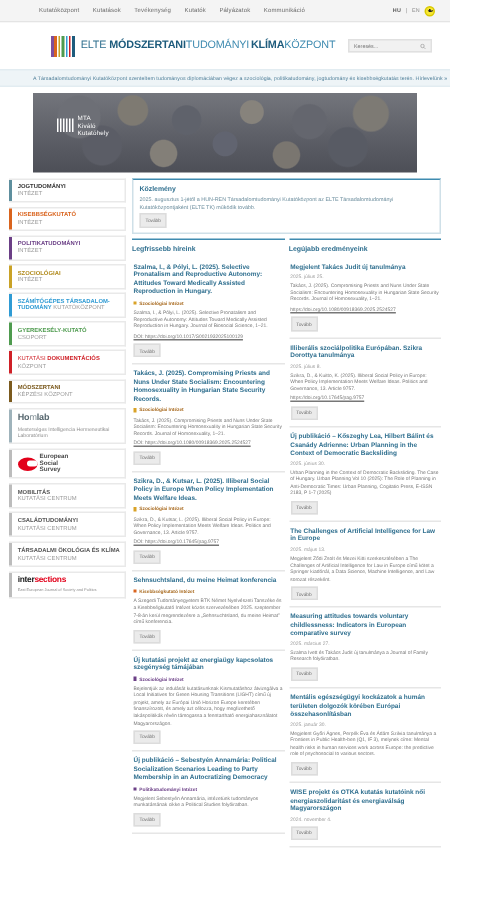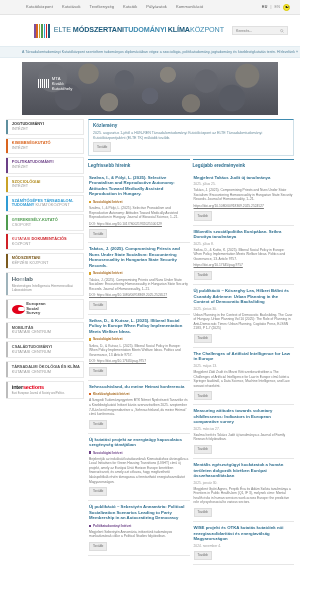--- a/index.html
+++ b/index.html
@@ -41,21 +41,21 @@
   .header {
     height:31px; background:#fff; display:flex; align-items:center;
     padding:0 12px;
   }
   .logo-wrap { display:flex; align-items:center; gap:4px; margin-left:22px;}
   .bars { display:flex; gap:.9px; height:14px; align-items:stretch;}
   .bars i { width:1.5px; display:block; }
   .logotext { line-height:1.12; }
   .logo-l1 { font-size:7.2px; letter-spacing:-.1px; color:#2f6f8f; }
   .logo-l1 .b { font-weight:bold; color:#1d5b7c; }
-  .logo-l1 .thin { color:#3f8bb0;font-weight:bold; }
+  .logo-l1 .thin { color:#3f8bb0; }
   .logo-l2 { font-size:7.2px; font-weight:bold; color:#1d5b7c; letter-spacing:-.1px;}
   .logo-l2 .thin { font-weight:normal; color:#3f8bb0;}
   .search-box {
     margin-left:auto; width:56px; height:9px; background:#f1f1f1;
     border:.4px solid #e0e0e0; display:flex; align-items:center;
     padding:0 3px; gap:2px;
   }
   .search-box input {
     border:0; background:transparent; outline:none; flex:1; width:100%;
     font-family:inherit; font-size:3.6px; color:#9b9b9b;

